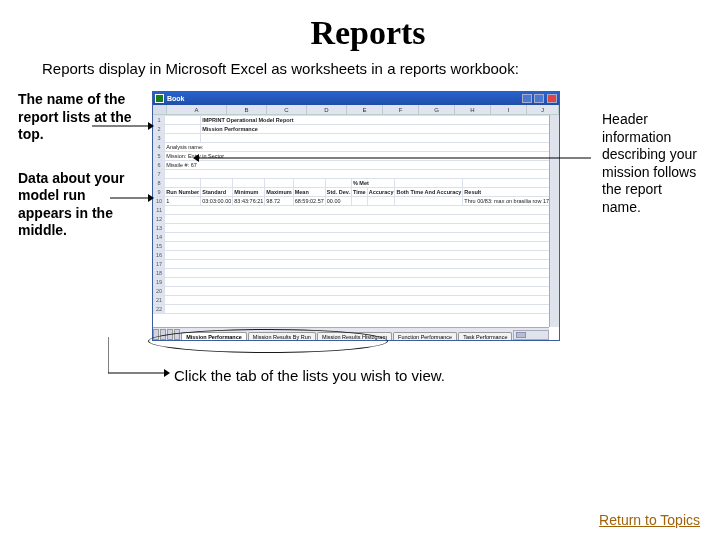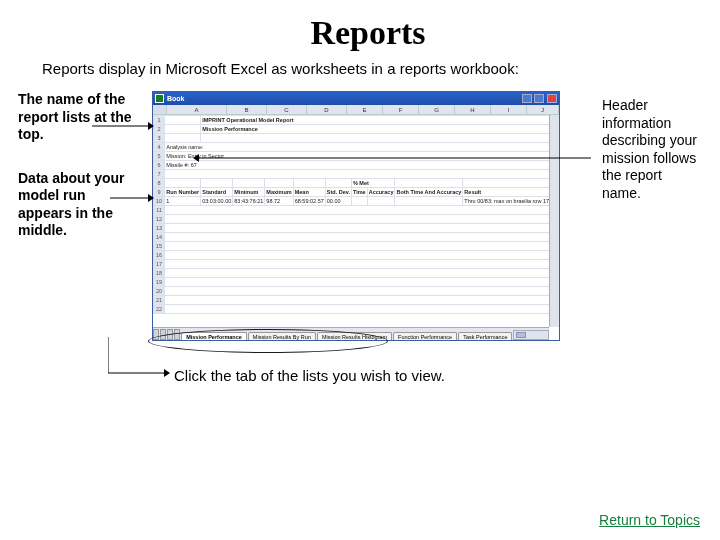--- a/index.html
+++ b/index.html
@@ -34,21 +34,21 @@
     width: 116px;
     font-size: 14px;
     line-height: 1.25;
   }
   .left-col .ann {
     margin-bottom: 26px;
     font-weight: bold;
   }
   .right-col {
     position: absolute;
-    right: 0; top: 6px;
+    right: 0; top: 20px;
     width: 100px;
     font-size: 14px;
     line-height: 1.25;
   }
   
   .excel {
     position: absolute;
     left: 134px; top: 0;
     width: 408px; height: 250px;
     border: 1px solid #3a5ea0;
@@ -129,21 +129,21 @@
     border: 1px solid #1a1a1a; border-radius: 50%;
     pointer-events: none;
   }
   .bottom-caption {
     position: absolute; left: 156px; top: 276px;
     font-size: 15px;
   }
   .arrow { position: absolute; pointer-events:none; }
   .returnlink {
     position: absolute; right: 20px; bottom: 12px;
-    color: #15803d; text-decoration: underline;
+    color: #a16207; text-decoration: underline;
     font-size: 14px;
   }
 </style>
 </head>
 <body>
 
 <h1 class="title">Reports</h1>
 <p class="intro">Reports display in Microsoft Excel as worksheets in a reports workbook:</p>
 
 <div class="stage">

